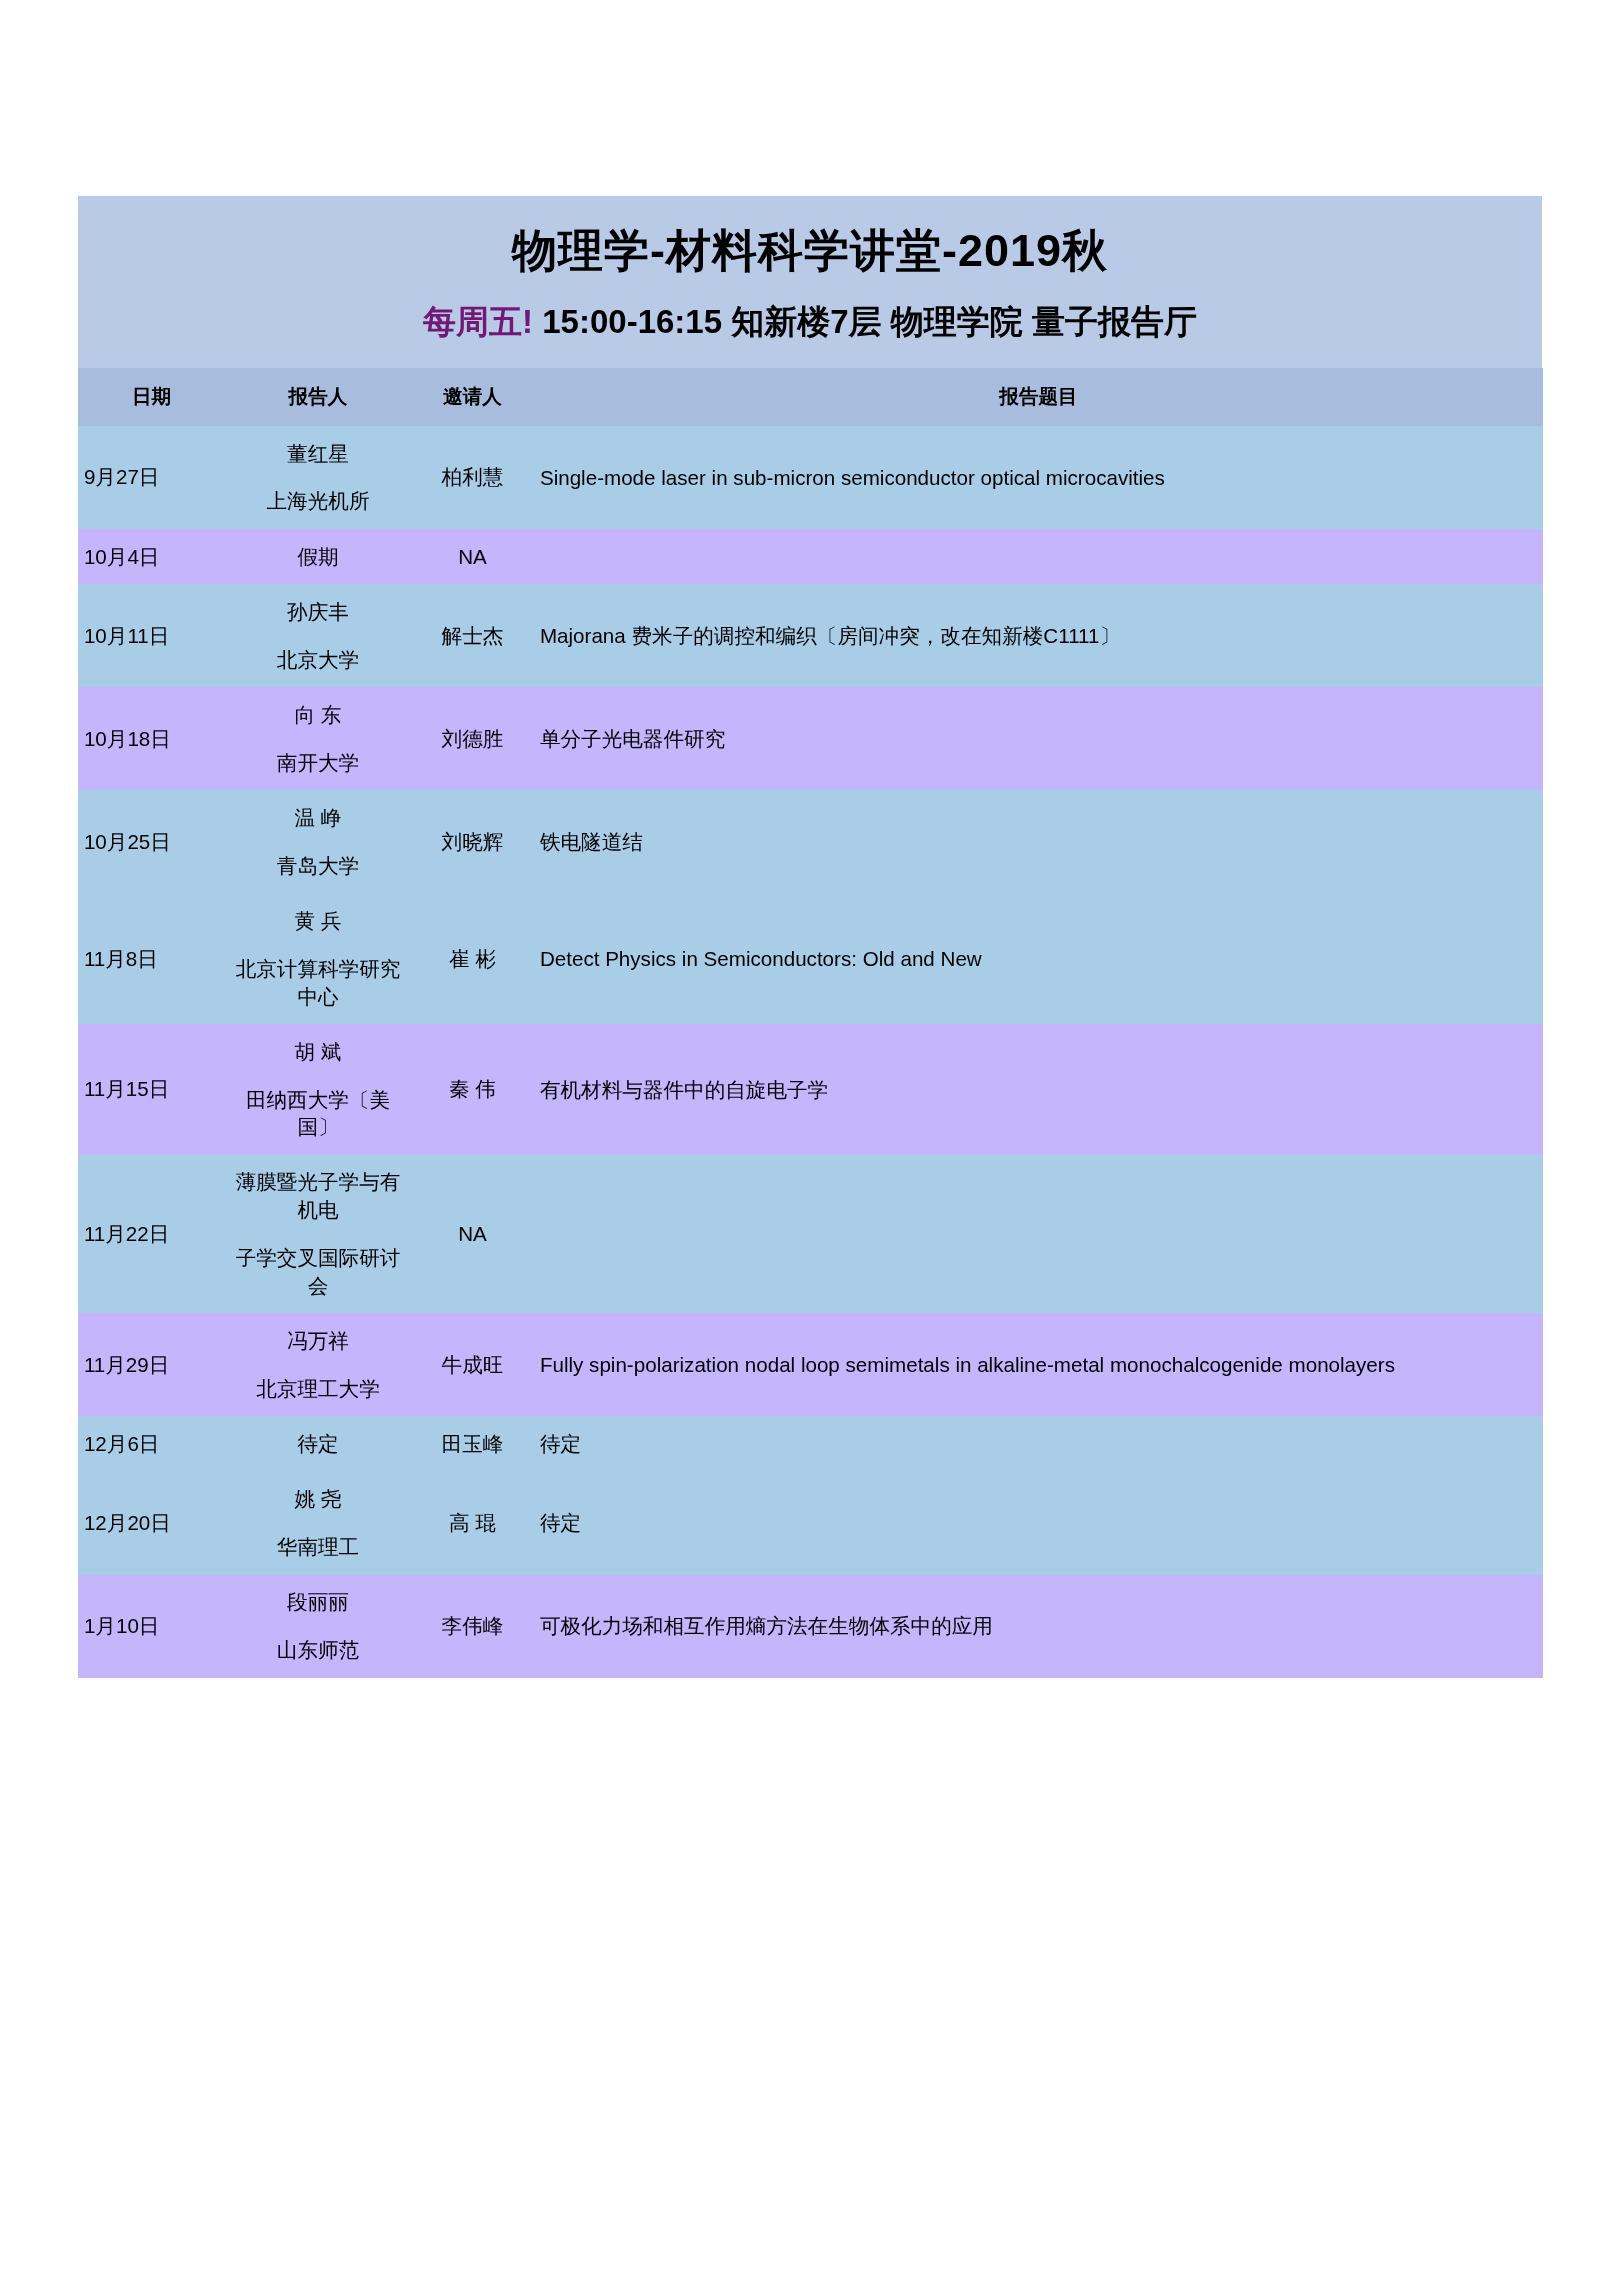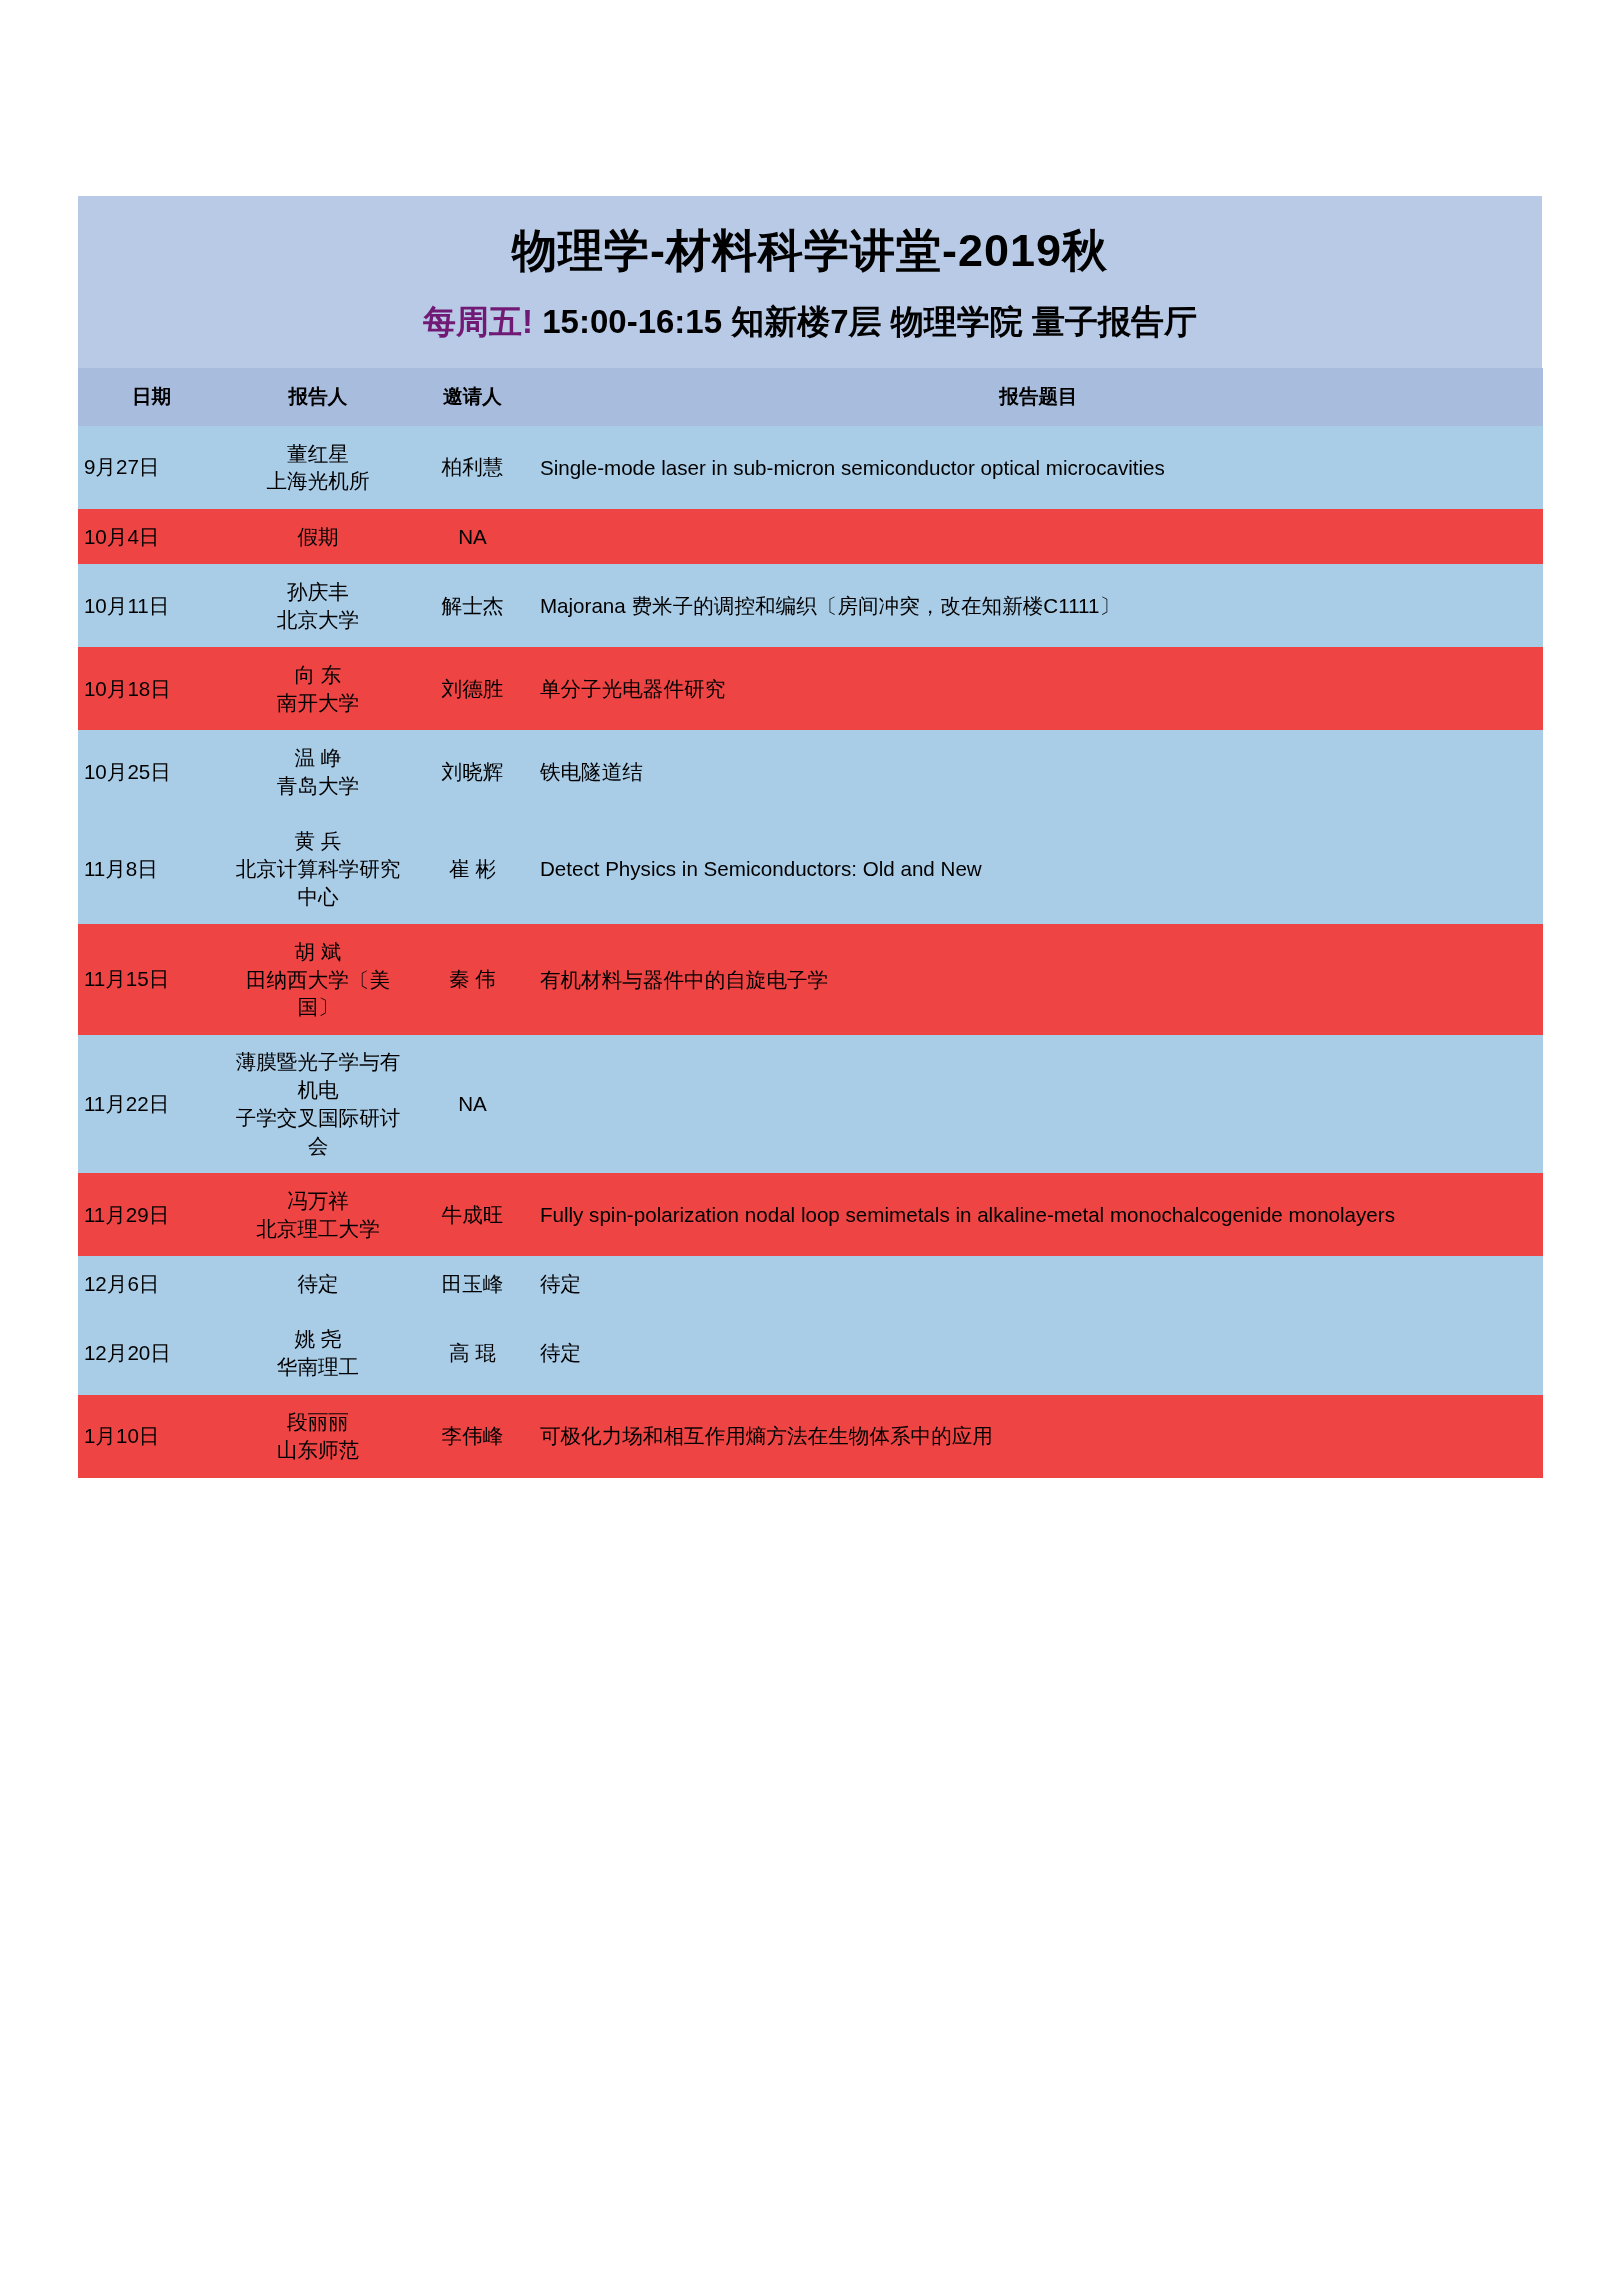--- a/index.html
+++ b/index.html
@@ -68,21 +68,21 @@
     color: #000;
     margin-top: 44px;
   }
   table.schedule td {
     padding: 13.7px 5.9px;
     font-size: 20.6px;
     vertical-align: middle;
     color: #000;
   }
   tr.blue td { background: #a9cce7; }
-  tr.peach td { background: #ef4444; }
+  tr.peach td { background: #c4b5fd; }
 
   td.date {
     text-align: left;
     padding-left: 13.7px;
     white-space: nowrap;
   }
   td.speaker {
     text-align: center;
     line-height: 1.35;
   }
@@ -94,21 +94,21 @@
     text-align: left;
     padding-left: 9.8px;
     line-height: 1.35;
   }
   .red { color: #d21f10; }
   .small-red {
     color: #d21f10;
     font-size: 18.6px;
     line-height: 1.3;
   }
-  .spk-line2 { display: block; }
+  .spk-line2 { display: block; margin-top: 20px; }
 </style>
 </head>
 <body>
 
 <div class="page">
   <div class="sheet">
 
     <div class="header-block">
       <div class="main-title">物理学-材料科学讲堂-2019秋</div>
       <div class="sub-title">

